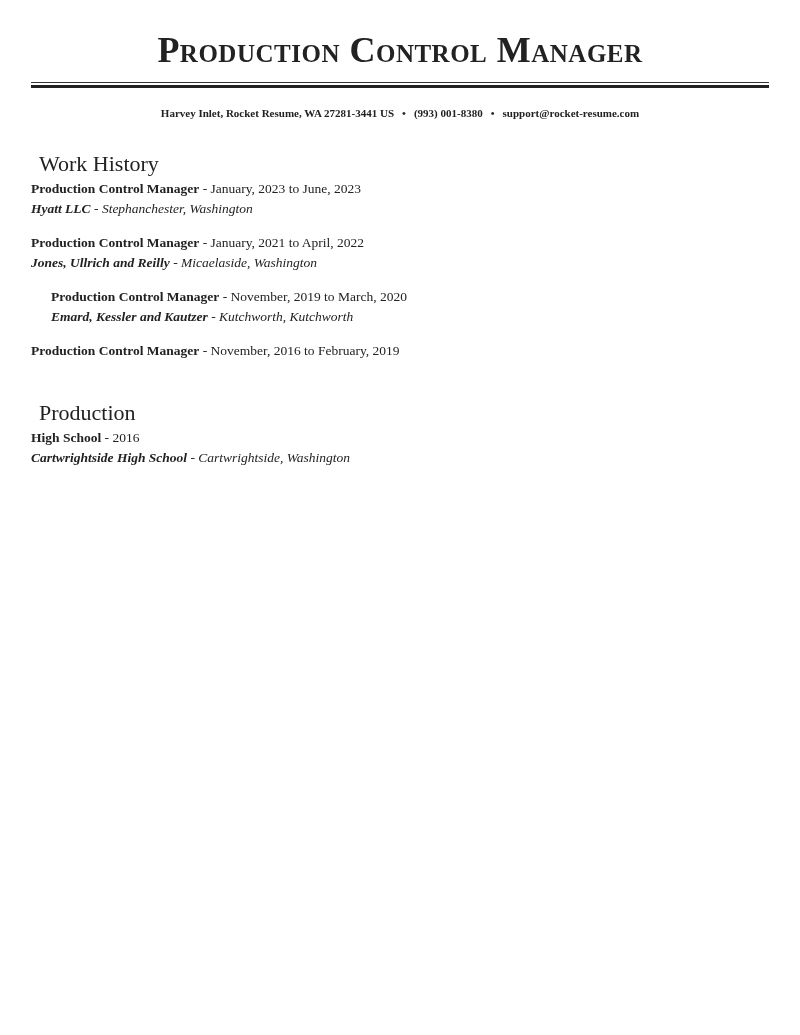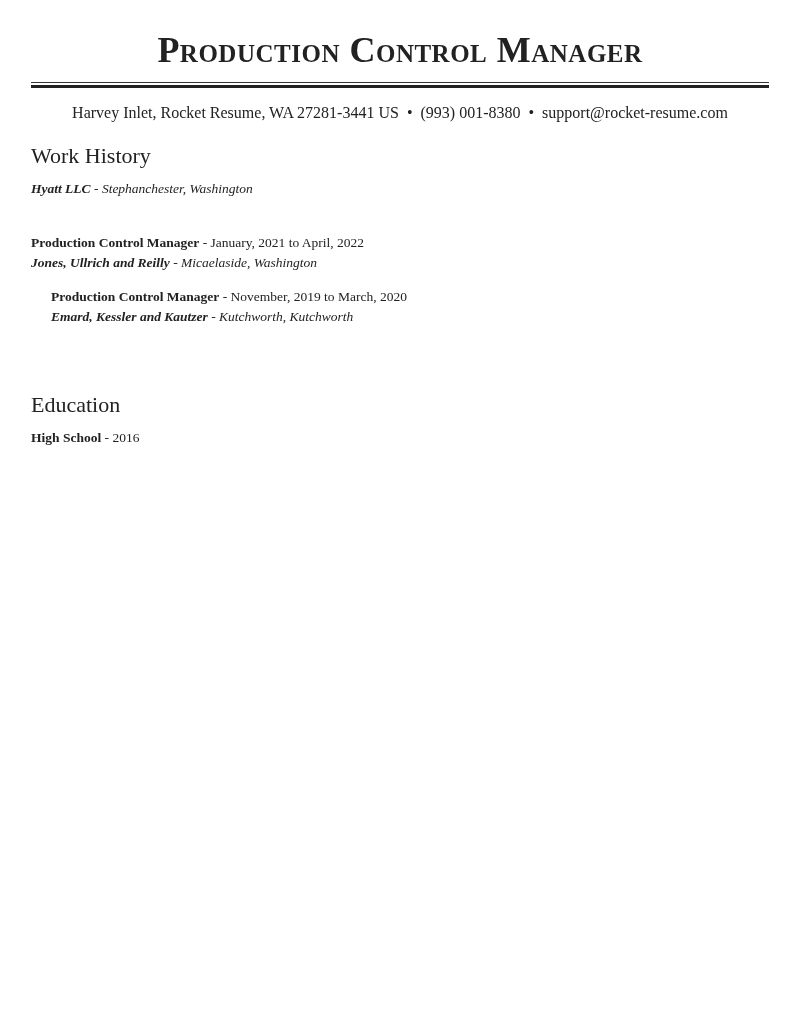--- a/index.html
+++ b/index.html
@@ -49,34 +49,35 @@
       width: 738px;
       height: 3px;
       background: #222222;
     }
     .contact {
       position: absolute;
       top: 104px;
       left: 0;
       width: 738px;
       text-align: center;
-      font-size: 16px;
+      font-size: 11px;
       line-height: 18px;
       color: #222222;
+      font-weight: bold;
     }
     .contact .sep {
       display: inline-block;
       margin: 0 8px;
     }
     .section-title {
       position: absolute;
       left: 0;
       font-size: 22px;
       font-weight: normal;
-      margin: 0;
+      margin: 8px;
       line-height: 28px;
       color: #222222;
     }
     .entry {
       position: absolute;
       left: 0;
       width: 738px;
       font-size: 13.5px;
       line-height: 20px;
     }
@@ -93,35 +94,38 @@
   <div class="rule-thin"></div>
   <div class="rule-thick"></div>
 
   <div class="contact">
     <span>Harvey Inlet, Rocket Resume, WA 27281-3441 US</span><span class="sep">•</span><span>(993) 001-8380</span><span class="sep">•</span><span>support@rocket-resume.com</span>
   </div>
 
   <h2 class="section-title" style="top:142px;">Work History</h2>
 
   <div class="entry" style="top:179px;">
+    <div class="line1"><span class="role">Production Control Manager</span><span> - </span><span>January, 2023 to June, 2023</span></div>
     <div class="line2"><span class="org">Hyatt LLC</span><span> - </span><span>Stephanchester, Washington</span></div>
   </div>
 
   <div class="entry" style="top:233px;">
     <div class="line1"><span class="role">Production Control Manager</span><span> - </span><span>January, 2021 to April, 2022</span></div>
     <div class="line2"><span class="org">Jones, Ullrich and Reilly</span><span> - </span><span>Micaelaside, Washington</span></div>
   </div>
 
   <div class="entry" style="top:287px;margin-left:20px;">
     <div class="line1"><span class="role">Production Control Manager</span><span> - </span><span>November, 2019 to March, 2020</span></div>
     <div class="line2"><span class="org">Emard, Kessler and Kautzer</span><span> - </span><span>Kutchworth, Kutchworth</span></div>
   </div>
 
   <div class="entry" style="top:341px;">
+    <div class="line1"><span class="role">Production Control Manager</span><span> - </span><span>November, 2016 to February, 2019</span></div>
   </div>
 
-  <h2 class="section-title" style="top:391px;">Education</h2>
+  <h2 class="section-title" style="top:391px;">Production</h2>
 
   <div class="entry" style="top:428px;">
     <div class="line1"><span class="role">High School</span><span> - </span><span>2016</span></div>
+    <div class="line2"><span class="org">Cartwrightside High School</span><span> - </span><span>Cartwrightside, Washington</span></div>
   </div>
 
 </div>
 
 </body></html>

